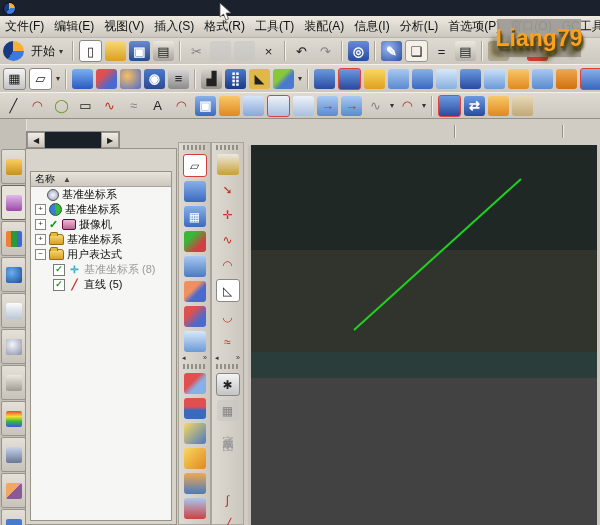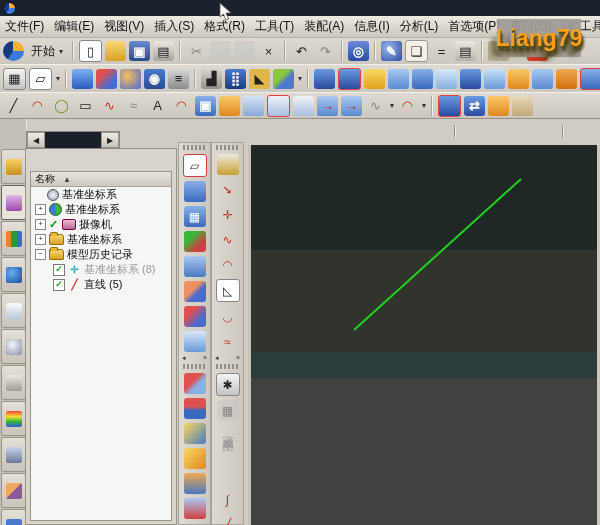--- a/index.html
+++ b/index.html
@@ -286,21 +286,21 @@
           <span class="treelabel">摄像机</span>
         </div>
         <div class="treerow">
           <span class="expander">+</span>
           <span class="ti ti-folder"></span>
           <span class="treelabel">基准坐标系</span>
         </div>
         <div class="treerow">
           <span class="expander">−</span>
           <span class="ti ti-folder"></span>
-          <span class="treelabel">模型历史记录</span>
+          <span class="treelabel">用户表达式</span>
         </div>
         <div class="treerow dim indent1">
           <span class="checkbox">✓</span>
           <span class="ti ti-csys">✛</span>
           <span class="treelabel">基准坐标系 (8)</span>
         </div>
         <div class="treerow indent1">
           <span class="checkbox">✓</span>
           <span class="ti ti-line">╱</span>
           <span class="treelabel">直线 (5)</span>

